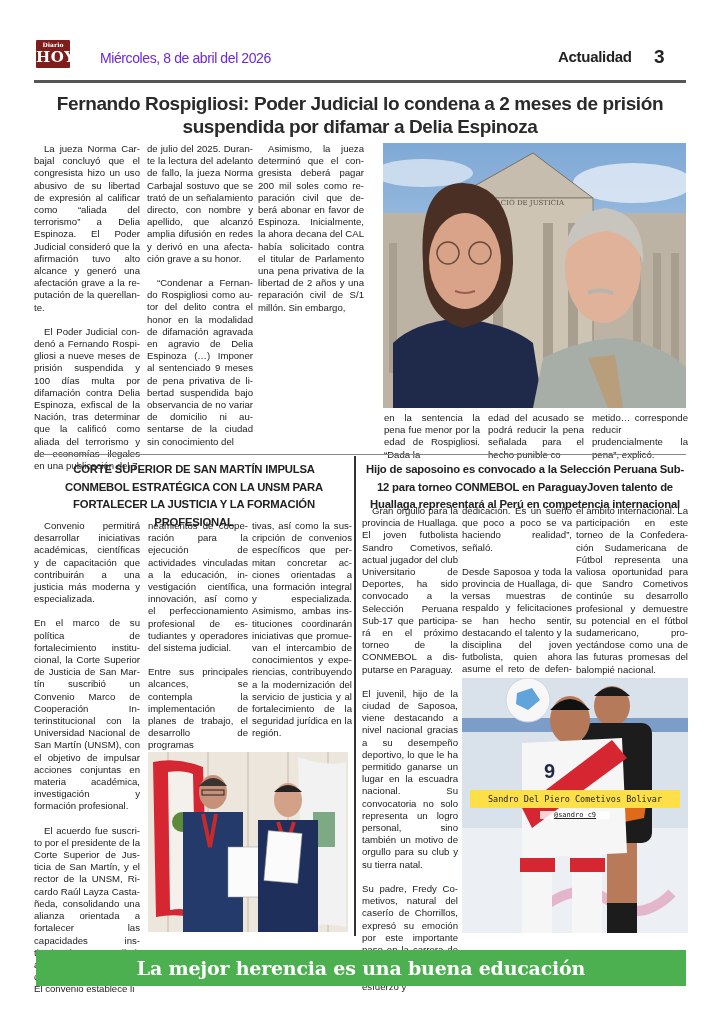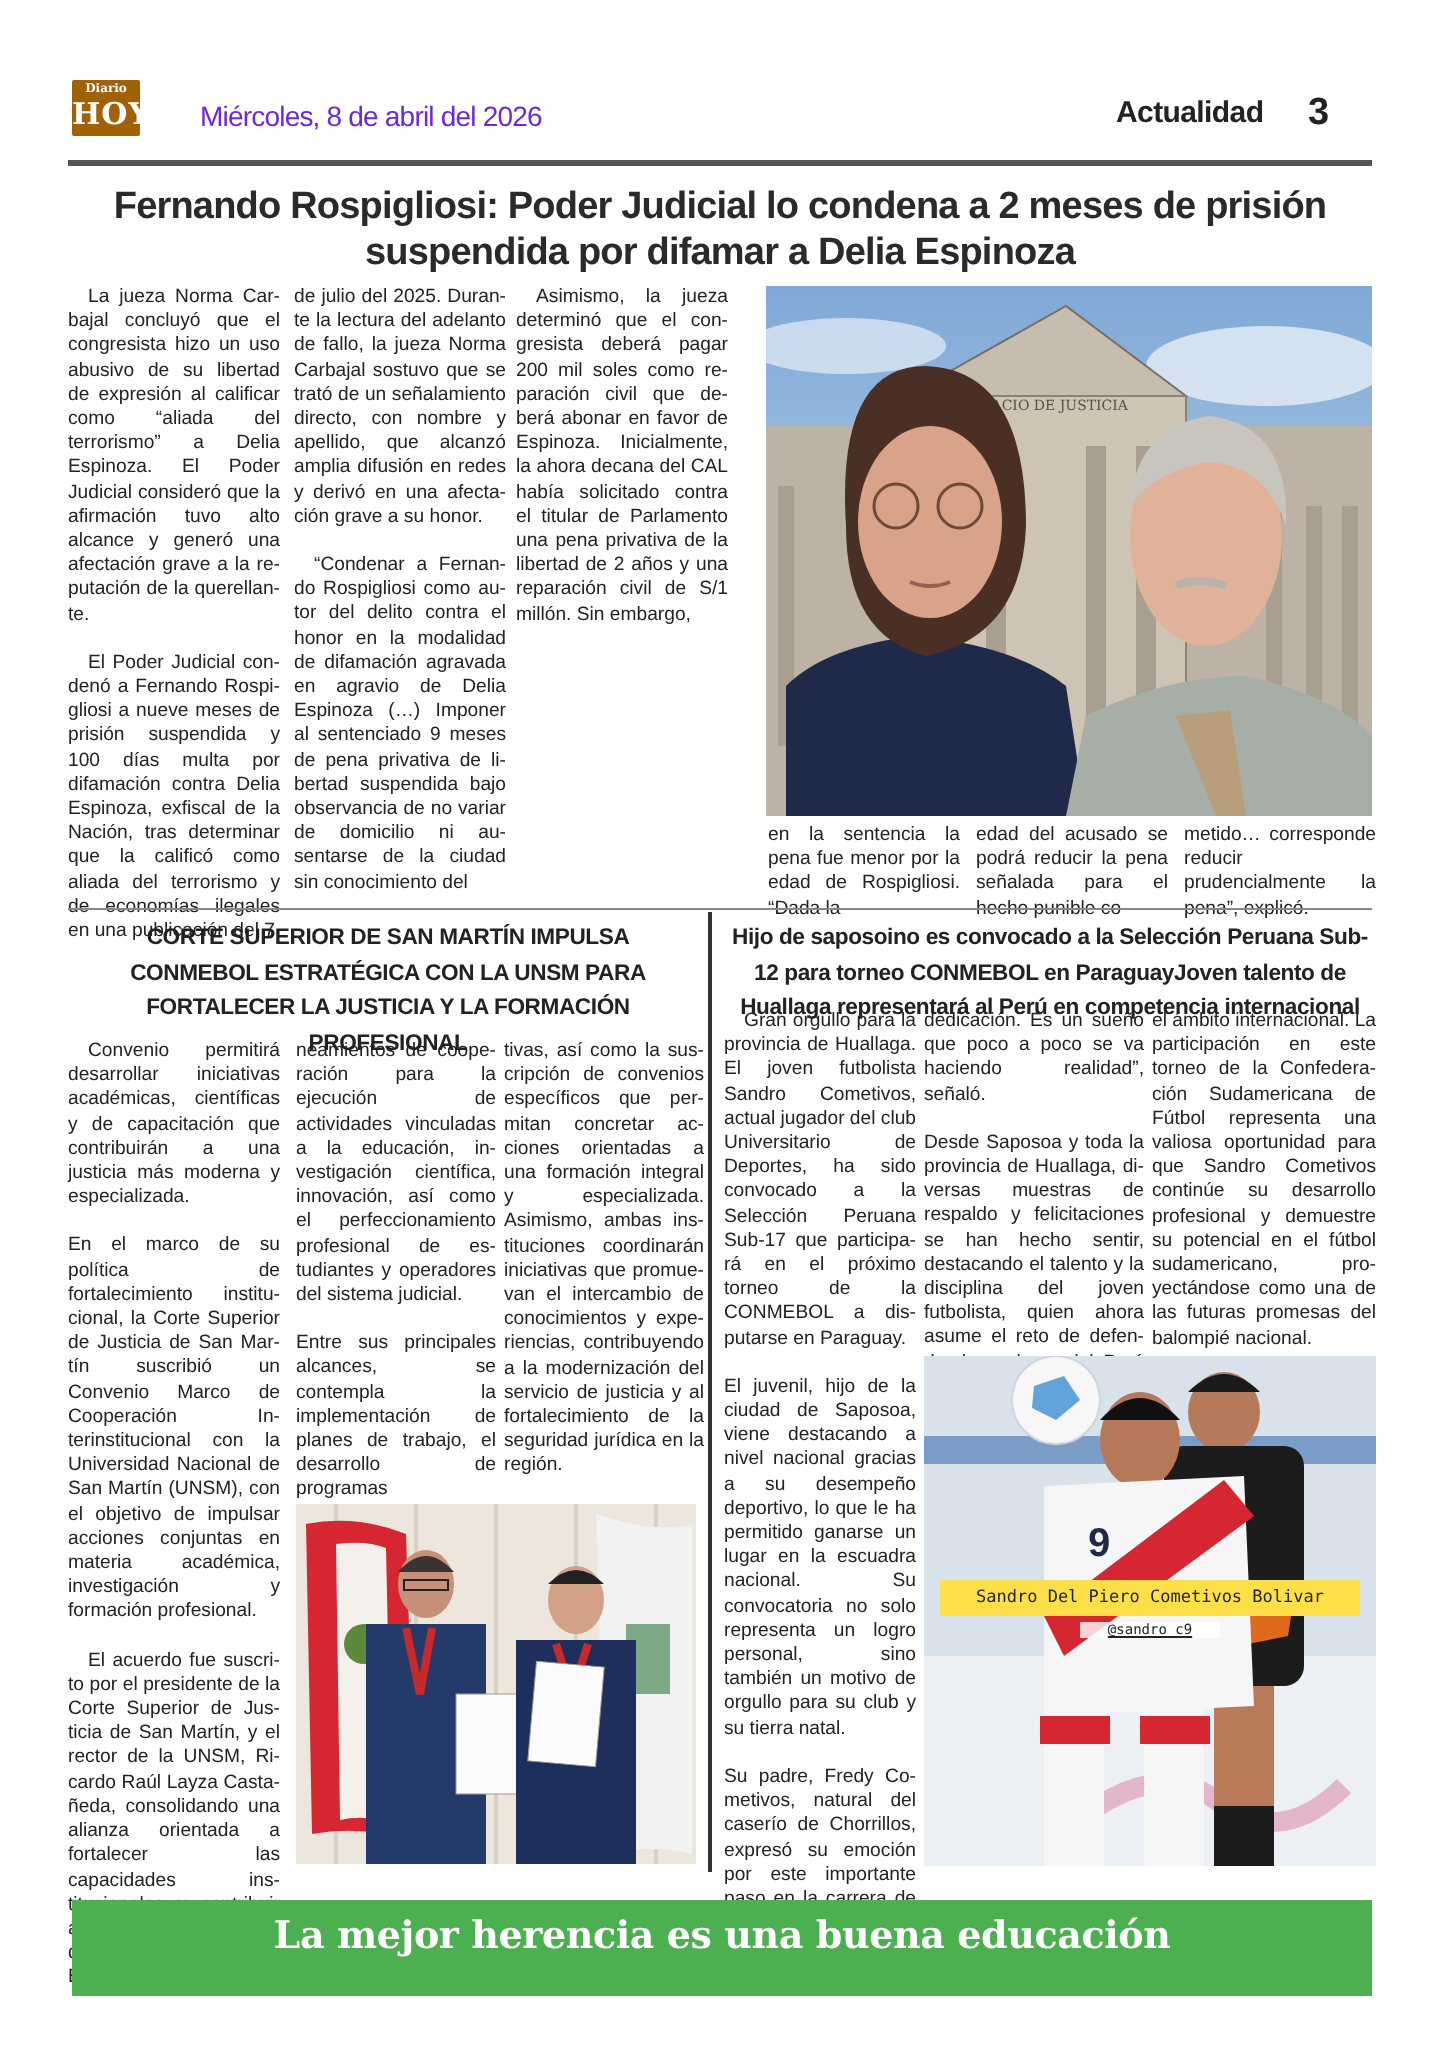--- a/index.html
+++ b/index.html
@@ -2,21 +2,21 @@
 <html><head>
 <meta charset="utf-8">
 <style>
   * { box-sizing: border-box; margin: 0; padding: 0; }
   html, body { width: 723px; height: 1024px; background: #ffffff; overflow: hidden; }
   body { position: relative; font-family: "Liberation Sans", sans-serif; color: #1a1a1a; }
 
   .abs { position: absolute; }
 
   
-  .logo { left: 36px; top: 40px; width: 34px; height: 28px; background: #a16207; color: #fff; text-align: center; border-radius: 1px; }
+  .logo { left: 36px; top: 40px; width: 34px; height: 28px; background: #7f1d1d; color: #fff; text-align: center; border-radius: 1px; }
   .logo .small { font-family: "DejaVu Serif", serif; font-size: 6px; font-weight: bold; line-height: 8px; display: block; padding-top: 1px; }
   .logo .big { font-family: "DejaVu Serif", serif; font-size: 15px; font-weight: bold; line-height: 16px; display: block; letter-spacing: 0.5px; }
   .date { left: 100px; top: 50px; font-size: 14px; color: #6d28d9; letter-spacing: -0.4px; }
   .section { left: 558px; top: 48px; font-size: 15px; font-weight: bold; color: #222; letter-spacing: -0.3px; }
   .pagenum { left: 654px; top: 46px; font-size: 19px; font-weight: bold; color: #222; }
   .rule-top { left: 34px; top: 80px; width: 652px; height: 3px; background: #555; }
 
   
   .headline { left: 34px; top: 92px; width: 652px; text-align: center; font-size: 19px; font-weight: bold; line-height: 23px; color: #2a2a2a; letter-spacing: -0.4px; }
 
@@ -50,21 +50,21 @@
 
   .e1 { left: 362px; top: 505px; width: 96px; }
   .e2 { left: 462px; top: 505px; width: 110px; }
   .e3 { left: 576px; top: 505px; width: 112px; }
 
   .photo3 { left: 462px; top: 678px; width: 226px; height: 255px; overflow: hidden; background: #cfd8e2; }
   .caption { left: 470px; top: 790px; width: 210px; height: 18px; background: #fde047; font-family: "DejaVu Sans Mono", monospace; font-size: 8.5px; text-align: center; line-height: 18px; color: #222; }
   .handle { left: 540px; top: 811px; width: 70px; font-family: "DejaVu Sans Mono", monospace; font-size: 7px; text-align: center; color: #222; text-decoration: underline; background: rgba(255,255,255,0.8); }
 
   
-  .banner { left: 36px; top: 950px; width: 650px; height: 48px; background: #4caf50; color: #fff; text-align: center; font-family: "DejaVu Serif", serif; font-weight: bold; font-size: 19px; line-height: 36px; letter-spacing: -0.2px; }
+  .banner { left: 36px; top: 950px; width: 650px; height: 36px; background: #4caf50; color: #fff; text-align: center; font-family: "DejaVu Serif", serif; font-weight: bold; font-size: 19px; line-height: 36px; letter-spacing: -0.2px; }
 </style>
 </head>
 <body>
 
 <div class="abs logo">
   <span class="small">Diario</span>
   <span class="big">HOY</span>
 </div>
 <div class="abs date">Miércoles, 8 de abril del 2026</div>
 <div class="abs section">Actualidad</div>

